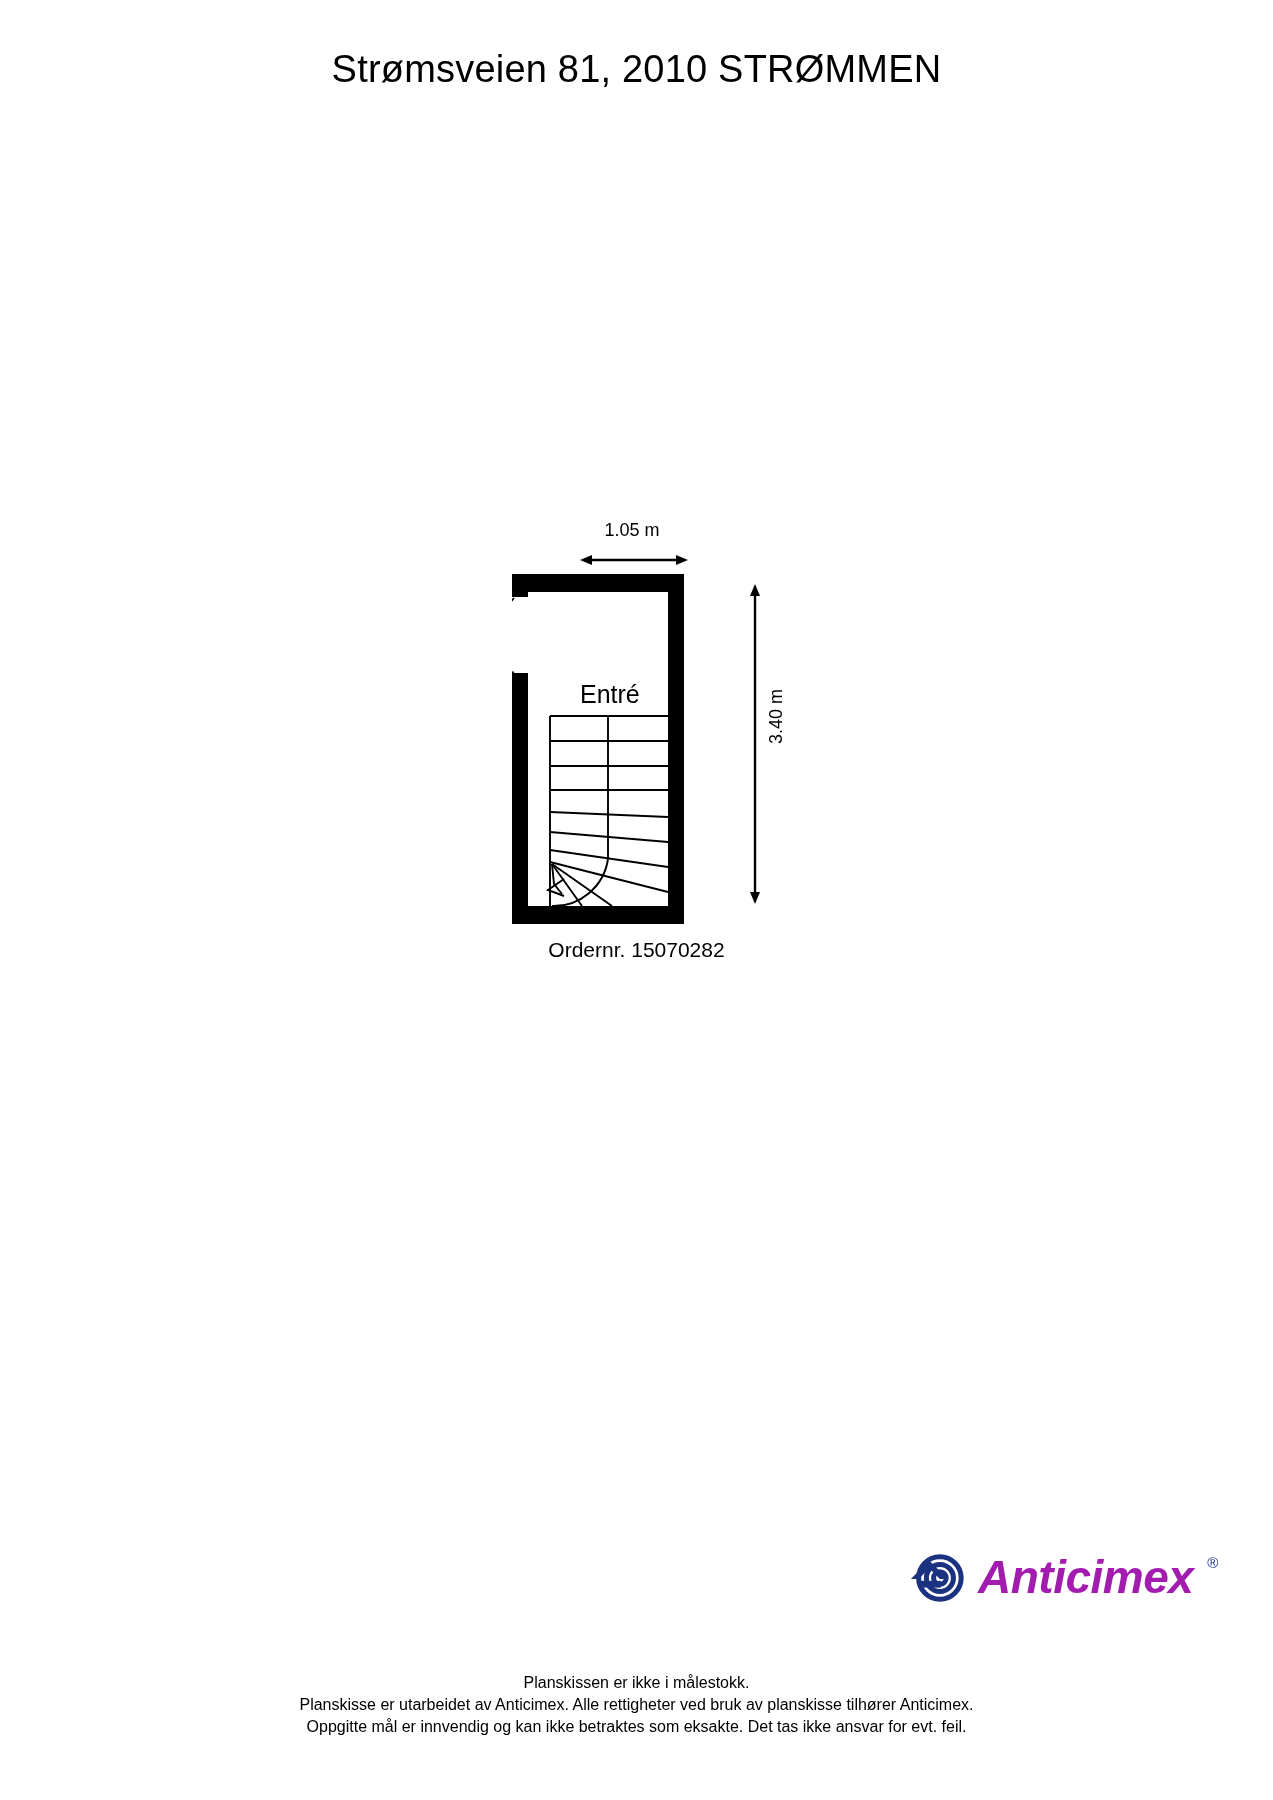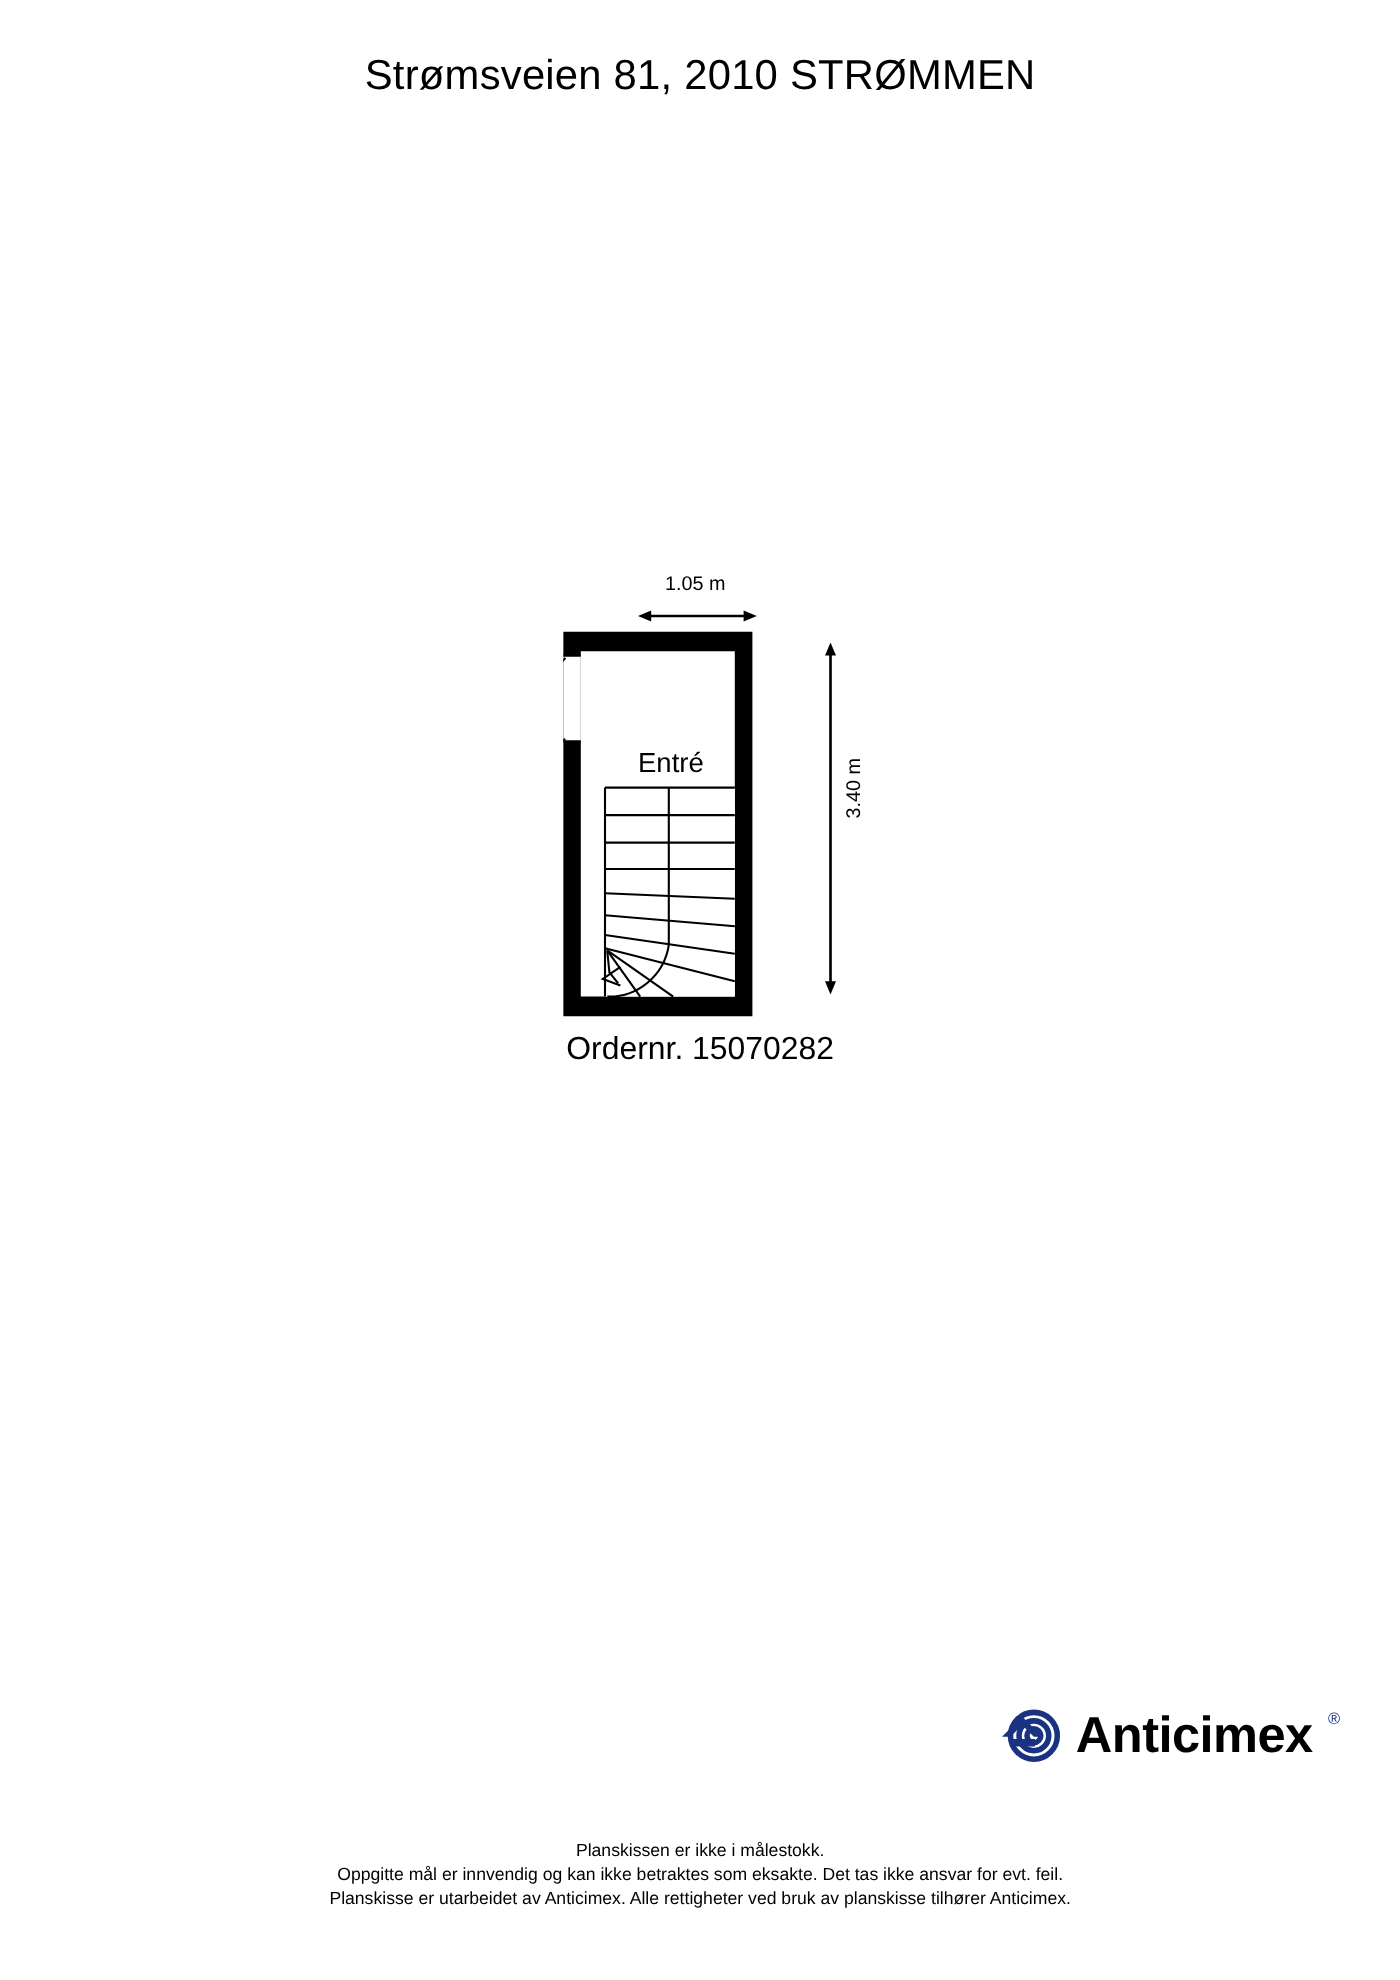--- a/index.html
+++ b/index.html
@@ -105,41 +105,42 @@
     white-space: nowrap;
     margin-top: 44px;
   }
 
   .order-no {
     position: absolute;
     left: 0;
     top: 432px;
     width: 1273px;
     text-align: center;
-    font-size: 29px;
+    font-size: 21px;
     white-space: nowrap;
   }
 
   
   .logo-wrap {
     position: absolute;
     left: 908px;
     top: 1548px;
     display: flex;
     align-items: center;
     gap: 12px;
   }
   .logo-mark { width: 58px; height: 58px; display: block; }
   .logo-text {
     font-size: 46px;
     font-weight: 700;
-    color: #000000;
+    color: #a21caf;
     letter-spacing: -0.5px;
     white-space: nowrap;
     line-height: 1;
+    font-style: italic;
   }
   .logo-reg {
     font-size: 15px;
     color: #1b3281;
     align-self: flex-start;
     margin-top: 6px;
     margin-left: 2px;
   }
 
   
@@ -247,15 +248,15 @@
     </g>
     <path d="M 3,32 L 22,13 L 41,32 L 33,32 L 22,21 L 11,32 Z" fill="#1b3281"></path>
     <path d="M 12,34 L 34,34 L 34,41 L 12,41 Z" fill="#1b3281"></path>
   </svg>
   <span class="logo-text">Anticimex</span>
   <span class="logo-reg">®</span>
 </div>
 
 <div class="footer">
   <div class="footer-line">Planskissen er ikke i målestokk.</div>
+  <div class="footer-line">Planskisse er utarbeidet av Anticimex. Alle rettigheter ved bruk av planskisse tilhører Anticimex.</div>
   <div class="footer-line">Oppgitte mål er innvendig og kan ikke betraktes som eksakte. Det tas ikke ansvar for evt. feil.</div>
-  <div class="footer-line">Planskisse er utarbeidet av Anticimex. Alle rettigheter ved bruk av planskisse tilhører Anticimex.</div>
 </div>
 
 </body></html>

